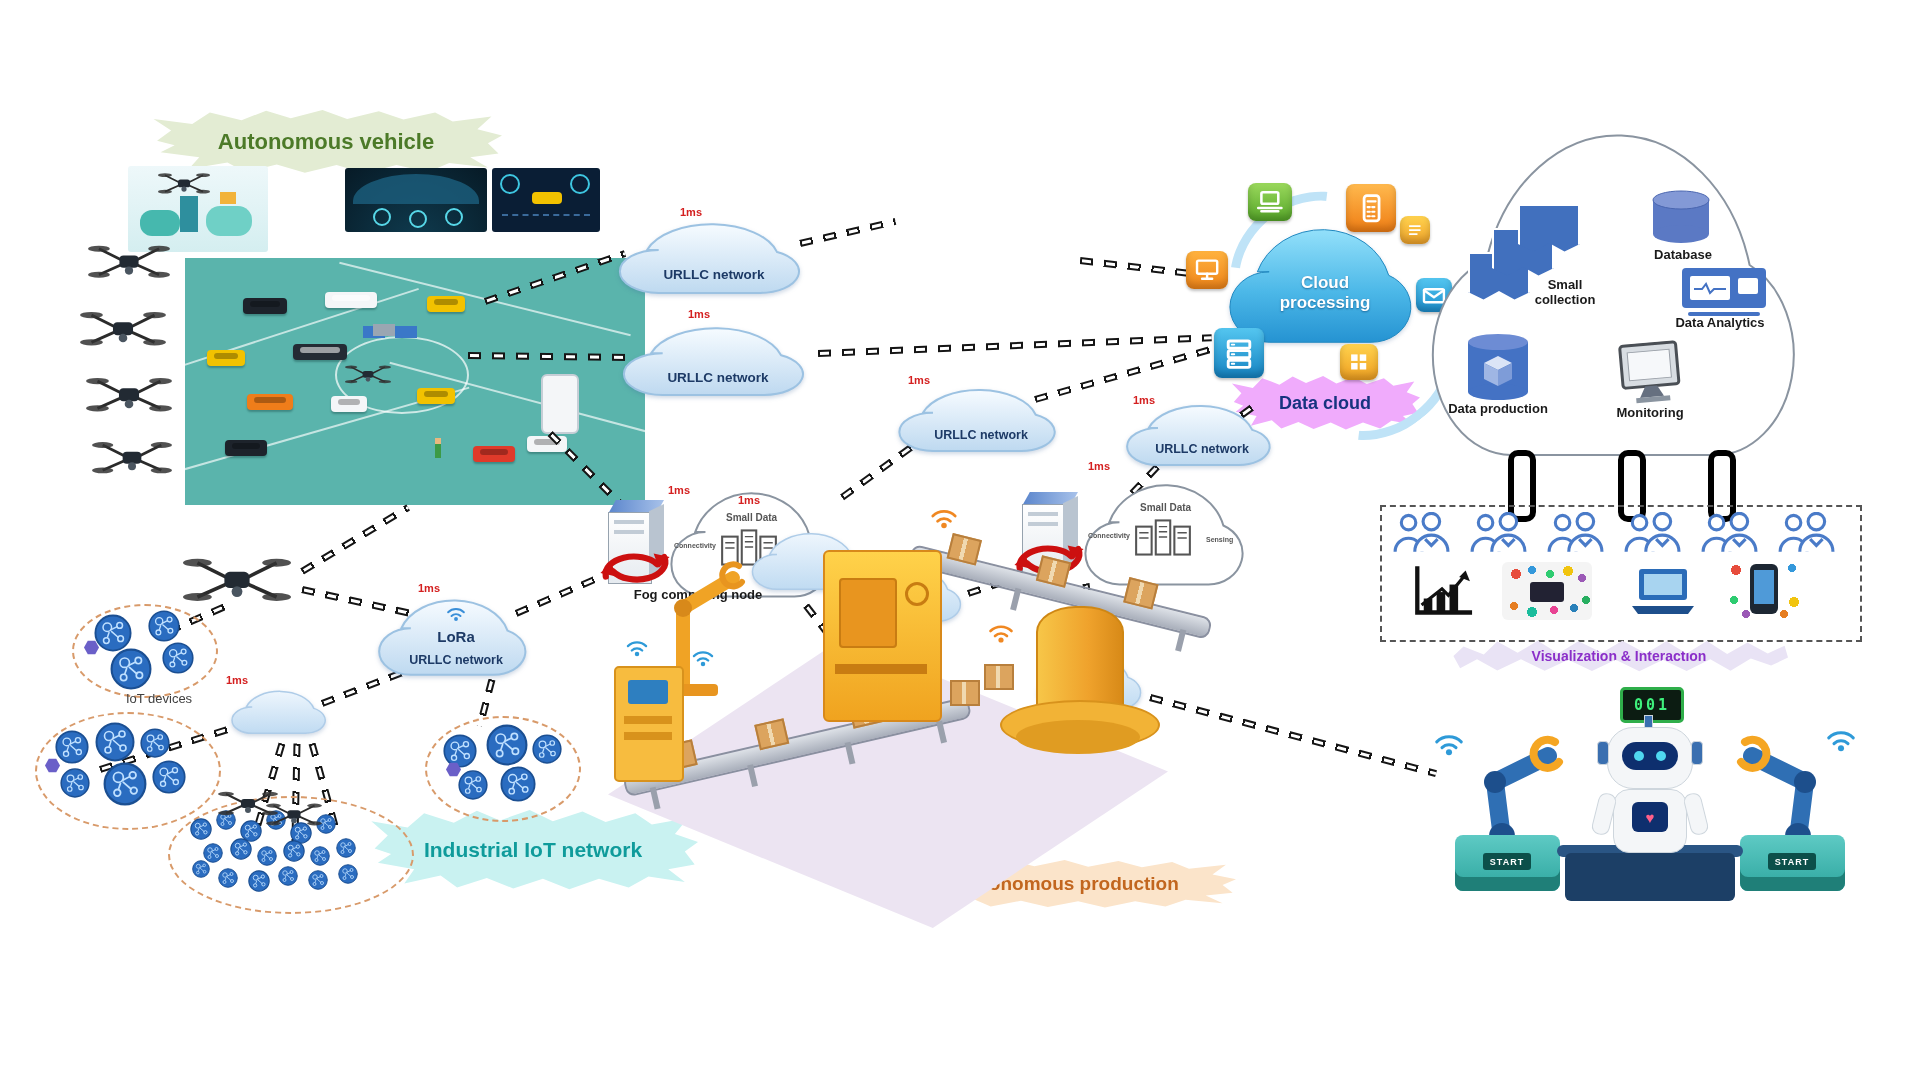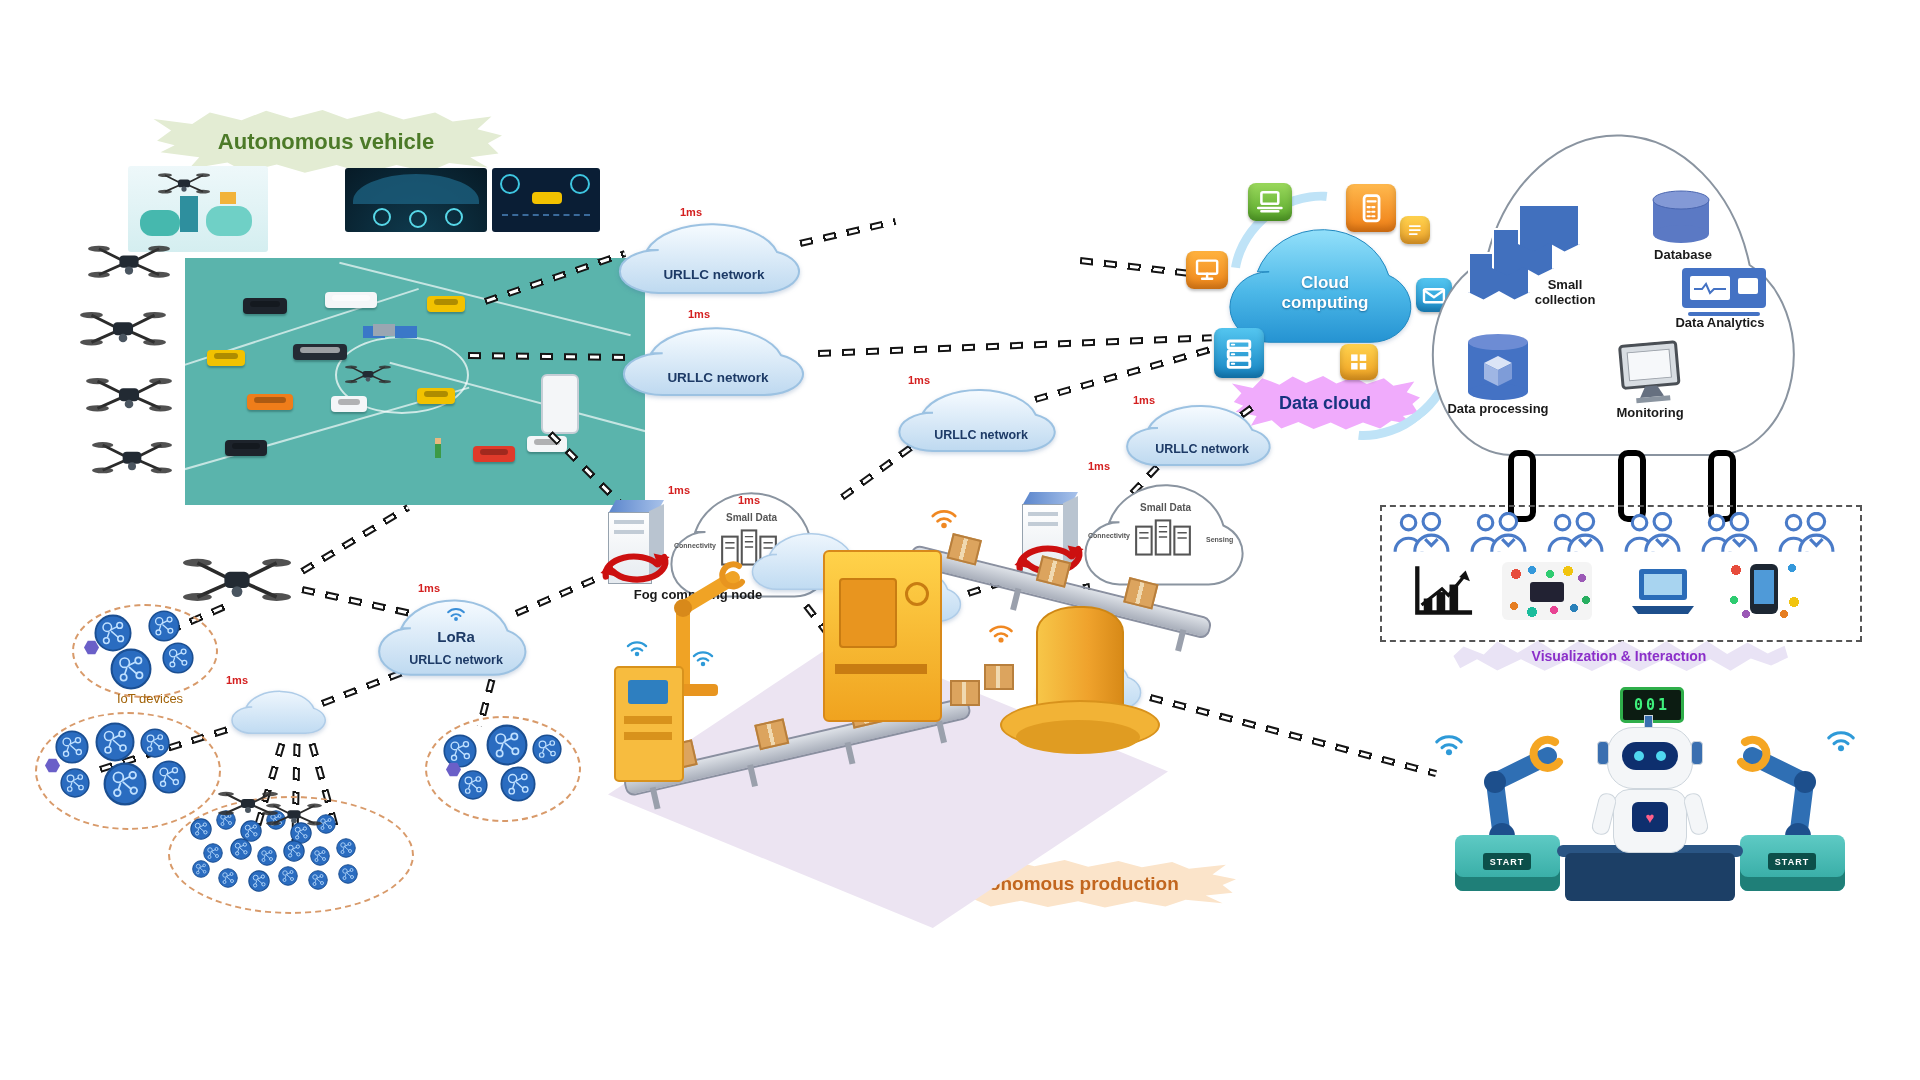--- a/index.html
+++ b/index.html
@@ -159,20 +159,23 @@
     <polygon points="24,48 6,44 18,32" fill="#cc1010"></polygon>
   </symbol>
 </defs>
 </svg>
 
 <div id="stage">
 
   <div class="burst b-green" style="left:150px;top:110px;width:352px;height:64px">
     <span>Autonomous vehicle</span>
   </div>
+  <div class="burst b-cyan" style="left:368px;top:810px;width:330px;height:80px">
+    <span>Industrial IoT network</span>
+  </div>
   <div class="burst b-peach" style="left:900px;top:860px;width:336px;height:48px">
     <span>Autonomous production</span>
   </div>
   <div class="burst b-blue" style="left:1230px;top:376px;width:190px;height:54px">
     <span>Data cloud</span>
   </div>
 
   <div class="photo" style="left:128px;top:166px;width:140px;height:86px;background:linear-gradient(#eef8fa,#d4eef0)">
     <i class="abs" style="left:12px;top:44px;width:40px;height:26px;background:#46b8ae;border-radius:12px"></i>
     <i class="abs" style="left:78px;top:40px;width:46px;height:30px;background:#6fd0c6;border-radius:14px"></i>
@@ -313,21 +316,21 @@
     <div class="nlabel" style="font-size:12.5px">URLLC network</div>
   </div>
 
 
   <i class="arc" style="left:1226px;top:196px;width:150px;height:128px;transform:rotate(-38deg)"></i>
   <i class="arc" style="left:1294px;top:296px;width:150px;height:120px;transform:rotate(142deg)"></i>
   <div class="ncloud" style="left:1226px;top:226px;width:198px;height:118px">
     <svg viewBox="3 34 101 67" preserveAspectRatio="none">
         <use href="#cloudp" class="u-cc"></use>
       </svg>
-    <div class="nlabel" style="bottom:26%;font-size:17px;color:#fff;text-shadow:0 1px 2px rgba(0,60,110,.6);width:120px;left:50%;right:auto;transform:translateX(-50%)">Cloud computing</div>
+    <div class="nlabel" style="bottom:26%;font-size:17px;color:#fff;text-shadow:0 1px 2px rgba(0,60,110,.6);width:120px;left:50%;right:auto;transform:translateX(-50%)">Cloud processing</div>
   </div>
   <div class="tile" style="left:1248px;top:183px;width:44px;height:38px;background:linear-gradient(#9ad85c,#55a628)">
     <svg viewBox="0 0 30 24">
         <rect x="7" y="3" width="16" height="11" rx="1.5"></rect>
         <path d="M4,18 h22 M7,21 h16"></path>
       </svg>
   </div>
   <div class="tile" style="left:1346px;top:184px;width:50px;height:48px;background:linear-gradient(#ffb94e,#ef7d14)">
     <svg viewBox="0 0 30 30">
         <rect x="9" y="4" width="13" height="22" rx="2.5"></rect>
@@ -396,21 +399,21 @@
   <div class="nodelbl" style="left:1660px;top:316px;width:120px">Data Analytics</div>
 
   <svg class="abs" style="left:1466px;top:334px;width:64px;height:66px" viewBox="0 0 64 66">
     <rect x="2" y="8" width="60" height="50" fill="#4472c4"></rect>
     <ellipse cx="32" cy="58" rx="30" ry="8" fill="#4472c4"></ellipse>
     <ellipse cx="32" cy="8" rx="30" ry="8" fill="#6d8cd4"></ellipse>
     <polygon points="32,22 46,29 32,36 18,29" fill="#dbe4f6"></polygon>
     <polygon points="18,29 32,36 32,52 18,45" fill="#9fb6e4"></polygon>
     <polygon points="46,29 32,36 32,52 46,45" fill="#7e9cd8"></polygon>
   </svg>
-  <div class="nodelbl" style="left:1434px;top:402px;width:128px">Data processing</div>
+  <div class="nodelbl" style="left:1434px;top:402px;width:128px">Data production</div>
 
   <svg class="abs" style="left:1616px;top:342px;width:68px;height:62px;transform:rotate(-5deg)" viewBox="0 0 68 62">
     <rect x="6" y="2" width="56" height="42" rx="3" fill="#d8dde2" stroke="#4a4f55" stroke-width="3"></rect>
     <rect x="13" y="9" width="42" height="28" fill="#f6f8fa" stroke="#9aa0a8"></rect>
     <polygon points="28,44 40,44 46,55 22,55" fill="#667080"></polygon>
     <rect x="18" y="55" width="34" height="5" fill="#8a94a0"></rect>
   </svg>
   <div class="nodelbl" style="left:1602px;top:406px;width:96px">Monitoring</div>
 
   <i class="pill" style="left:1508px;top:450px"></i>
@@ -552,21 +555,21 @@
   <svg class="abs" style="left:148px;top:610px;width:32px;height:32px">
       <use href="#molsym"></use>
     </svg>
   <svg class="abs" style="left:110px;top:648px;width:42px;height:42px">
       <use href="#molsym"></use>
     </svg>
   <svg class="abs" style="left:162px;top:642px;width:32px;height:32px">
       <use href="#molsym"></use>
     </svg>
   <i class="hex" style="left:84px;top:640px;width:15px;height:15px"></i>
-  <div class="nodelbl" style="left:95px;top:692px;width:110px;font-weight:normal;color:#a16207">IoT devices</div>
+  <div class="nodelbl" style="left:104px;top:692px;width:110px;font-weight:normal;color:#404040">IoT devices</div>
 
   <i class="ring" style="left:35px;top:712px;width:182px;height:114px"></i>
   <svg class="abs" style="left:55px;top:730px;width:34px;height:34px">
       <use href="#molsym"></use>
     </svg>
   <svg class="abs" style="left:95px;top:722px;width:40px;height:40px">
       <use href="#molsym"></use>
     </svg>
   <svg class="abs" style="left:140px;top:728px;width:30px;height:30px">
       <use href="#molsym"></use>

